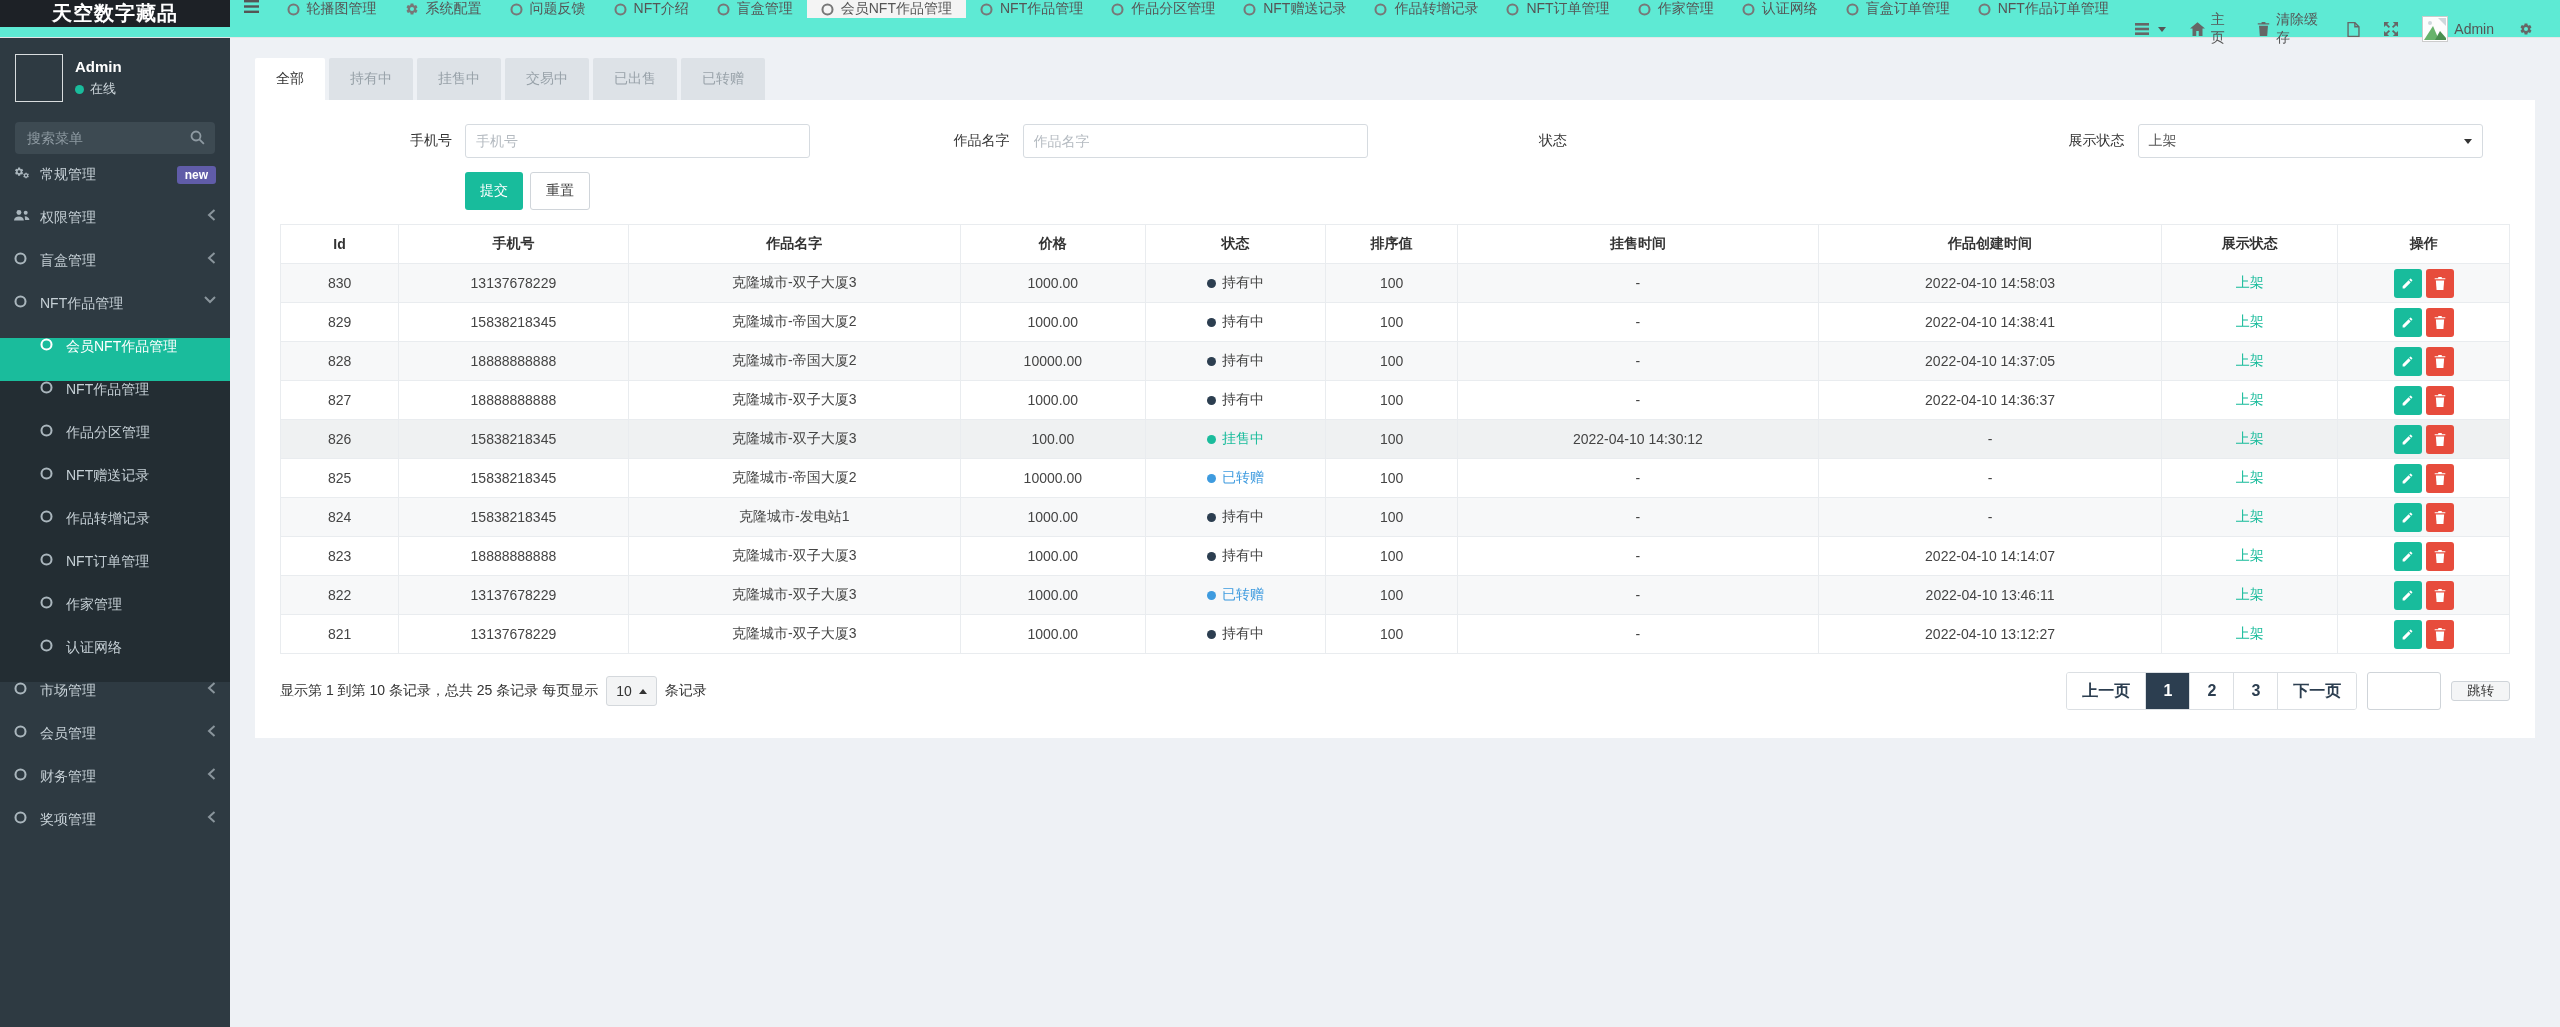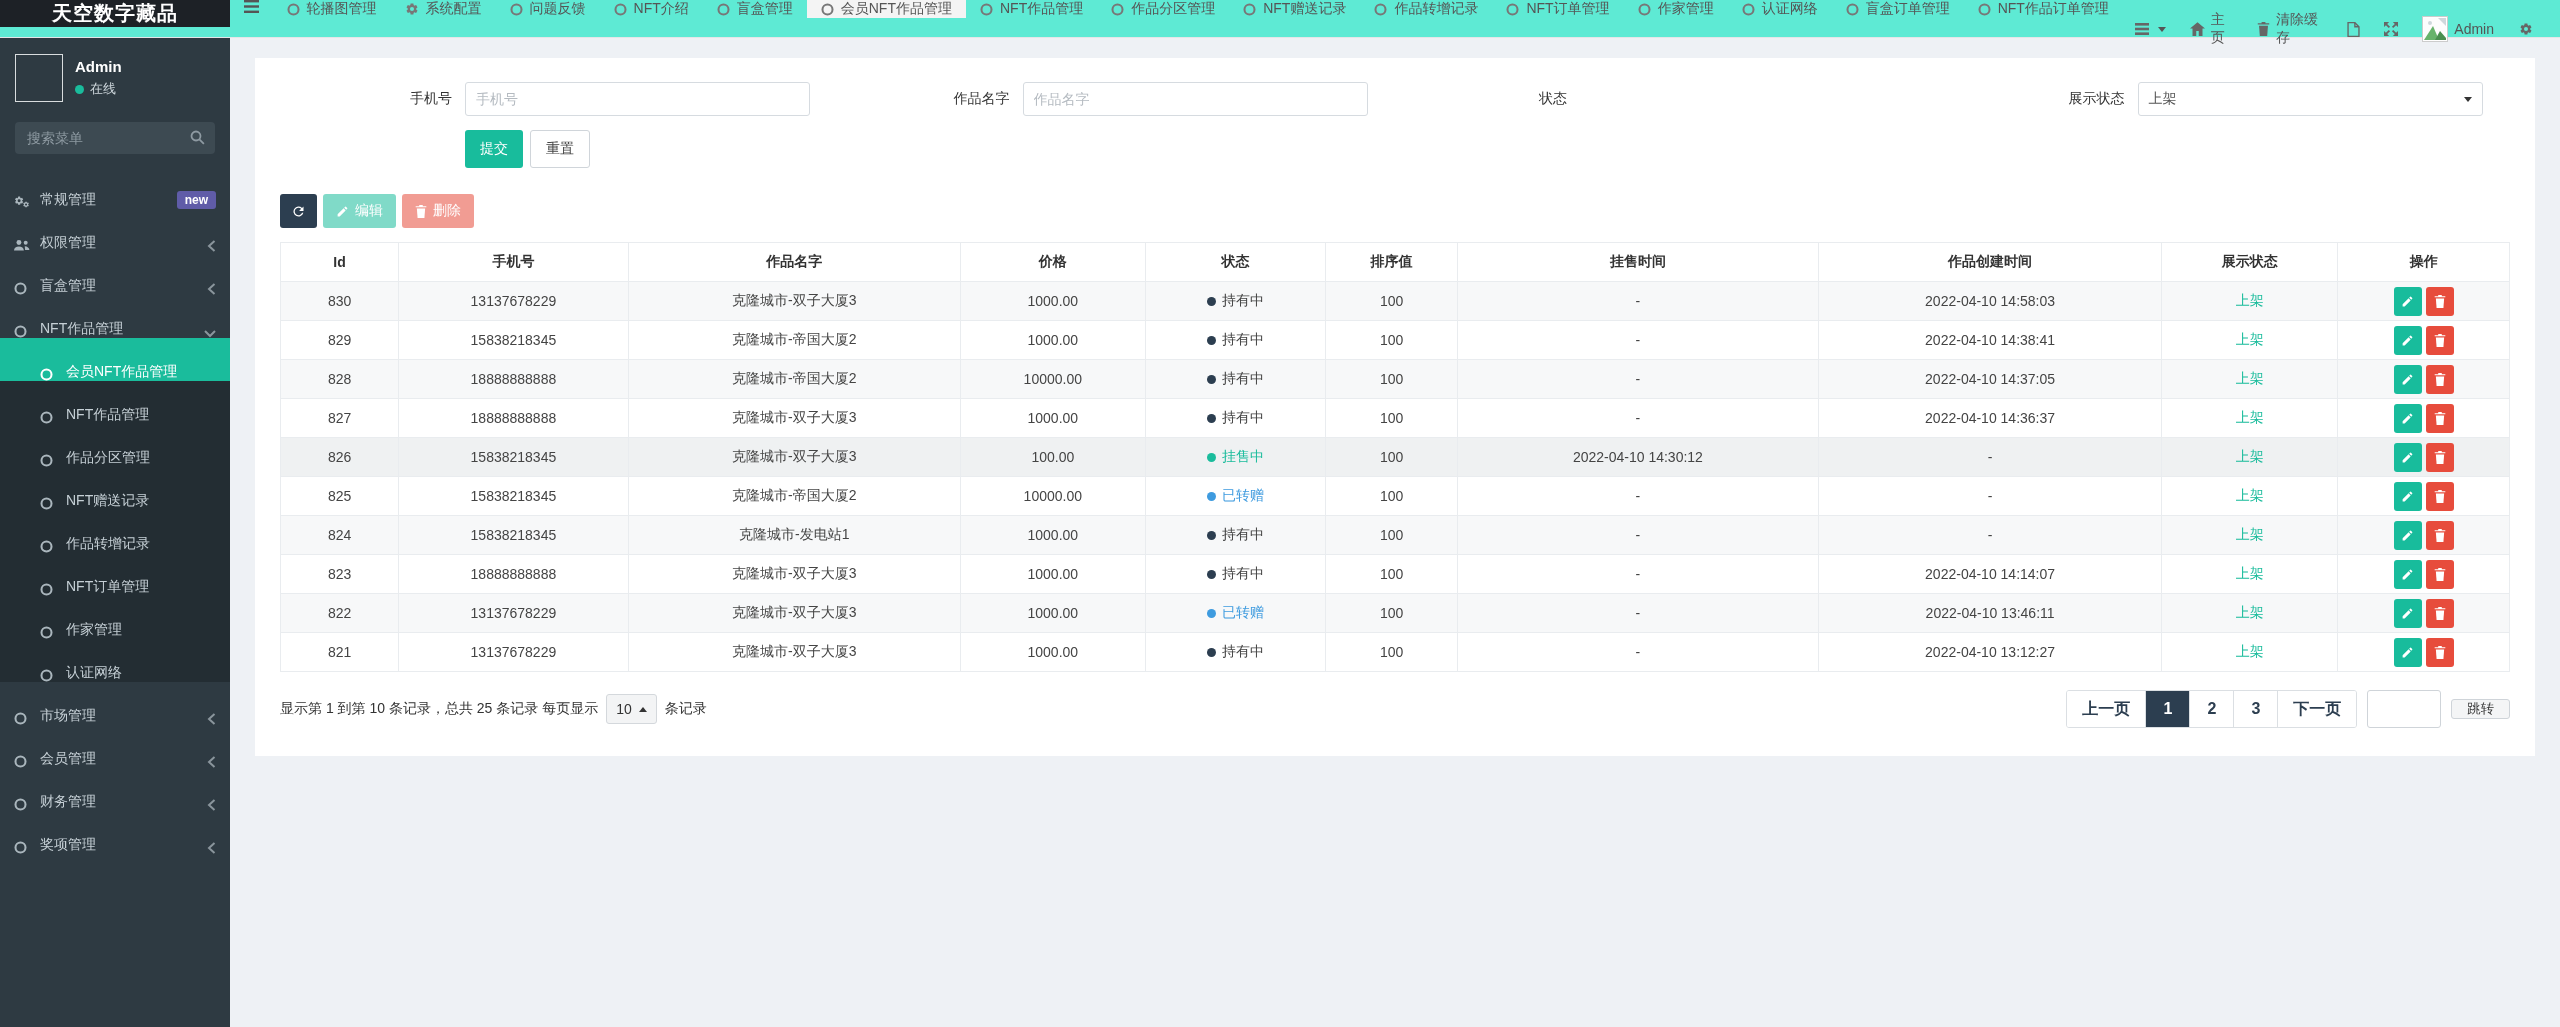--- a/index.html
+++ b/index.html
@@ -33,21 +33,21 @@
   .user-avatar { width:48px; height:48px; border:1px solid #d9dcde; background:transparent; flex:0 0 48px; }
   .user-name { color:#fff; font-weight:bold; font-size:15px; }
   .user-status { color:#cfd8dd; font-size:13px; margin-top:5px; display:flex; align-items:center; gap:6px; }
   .status-dot { width:9px; height:9px; border-radius:50%; background:#1abc9c; display:inline-block; }
   .side-search { margin:6px 15px 12px; position:relative; }
   .side-search input { width:100%; height:32px; background:#3d4a52; border:none; border-radius:4px;
                        color:#d4dade; padding:0 34px 0 12px; font-size:14px; outline:none; }
   .side-search input::placeholder { color:#8e9aa2; }
   .side-search .sicon { position:absolute; right:10px; top:8px; color:#8e9aa2; }
   .menu { list-style:none; margin:0; padding:0; }
-  .menu-item { height:43px; display:flex; align-items:flex-end; padding:0 14px; color:#c6d0d6; cursor:pointer; }
+  .menu-item { height:43px; display:flex; align-items:flex-start; padding:0 14px; color:#c6d0d6; cursor:pointer; }
   .menu-item .ic { width:26px; display:flex; color:#aab6bd; flex:0 0 26px; }
   .menu-item .lbl { white-space:nowrap; }
   .menu-item.active { background:#1abc9c; color:#fff; }
   .menu-item.active .ic { color:#fff; }
   .submenu { list-style:none; margin:0; padding:0; background:#232d33; }
   .submenu .menu-item { padding-left:40px; }
   .badge-new { margin-left:auto; background:#605ca8; color:#fff; font-size:12px; font-weight:bold;
                padding:2px 8px; border-radius:3px; }
   .chev { margin-left:auto; color:#8a959c; display:flex; }
   .chev.down svg { transform:rotate(0deg); }
@@ -537,20 +537,28 @@
             <svg width="9" height="12" viewBox="0 0 8 12" fill="none" stroke="currentColor" stroke-width="2">
               <path d="M7 1 L1.5 6 L7 11"></path>
             </svg>
           </span>
         </div>
       </li>
     </ul>
 </div>
 
 <div class="main">
+  <div class="tabs" id="tabs">
+      <div class="tab active">全部</div>
+      <div class="tab">持有中</div>
+      <div class="tab">挂售中</div>
+      <div class="tab">交易中</div>
+      <div class="tab">已出售</div>
+      <div class="tab">已转赠</div>
+    </div>
 
   <div class="card">
     <div class="filter-row" id="filter-row">
         <div class="fgroup">
           <span class="flabel">手机号</span>
           <input class="fcontrol" placeholder="手机号" style="">
         </div>
         <div class="fgroup">
           <span class="flabel">作品名字</span>
           <input class="fcontrol" placeholder="作品名字" style="">
@@ -565,46 +573,20 @@
             <span class="sel-caret"></span>
           </div>
         </div>
       </div>
 
     <div class="btn-row">
       <button class="btn btn-submit">提交</button>
       <button class="btn btn-reset">重置</button>
     </div>
 
-    <div class="toolbar">
-      <div class="btn-refresh">
-        <span>
-          <svg width="15" height="15" viewBox="0 0 24 24" fill="currentColor">
-              <path d="M17.65 6.35A8 8 0 1 0 19.73 14h-2.08a6 6 0 1 1-1.41-6.24L13 11h7V4Z"></path>
-            </svg>
-        </span>
-      </div>
-      <div class="btn btn-edit">
-        <span>
-          <svg width="13" height="13" viewBox="0 0 24 24" fill="currentColor">
-              <path d="M3 17.25V21h3.75L17.81 9.94l-3.75-3.75ZM20.71 7.04a1 1 0 0 0 0-1.41l-2.34-2.34a1 1 0 0 0-1.41 0l-1.83 1.83 3.75 3.75Z"></path>
-            </svg>
-        </span>
-        <span>编辑</span>
-      </div>
-      <div class="btn btn-delete">
-        <span>
-          <svg width="12" height="13" viewBox="0 0 20 22" fill="currentColor">
-              <path d="M7 0 h6 v2 h6 v2 H1 V2 h6 Z"></path>
-              <path d="M3 6 h14 l-1.2 16 H4.2 Z"></path>
-            </svg>
-        </span>
-        <span>删除</span>
-      </div>
-    </div>
 
     <table class="grid">
       <colgroup id="grid-cols">
           <col style="width: 5.3%;">
           <col style="width: 10.3%;">
           <col style="width: 14.9%;">
           <col style="width: 8.3%;">
           <col style="width: 8.1%;">
           <col style="width: 5.9%;">
           <col style="width: 16.2%;">

